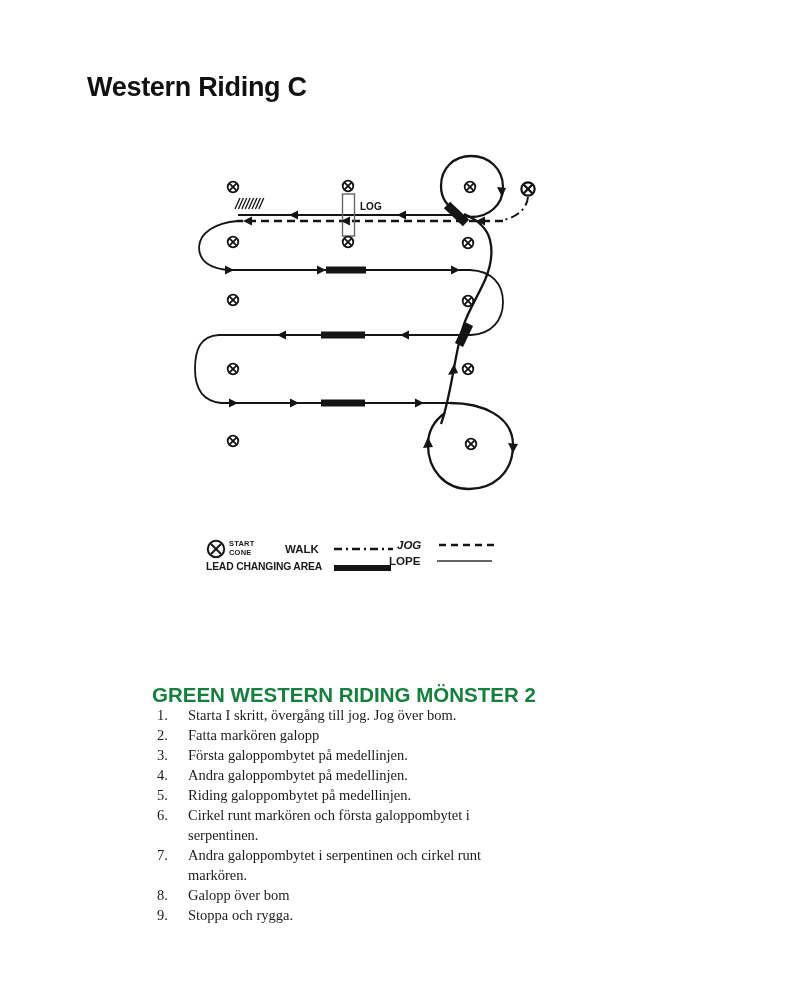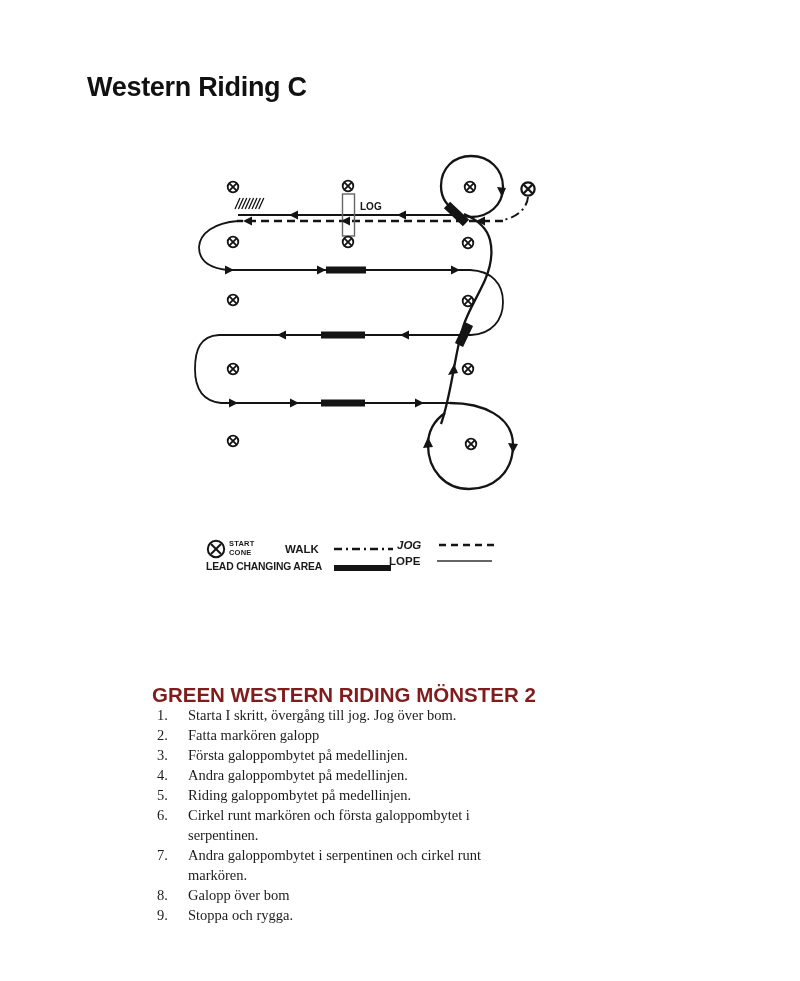--- a/index.html
+++ b/index.html
@@ -13,21 +13,21 @@
     color:#111;white-space:nowrap;
   }
   .legend-label{font-weight:bold;font-size:11.5px;color:#1a1a1a;white-space:nowrap;}
   .legend-label.condensed{transform:scaleX(0.9);transform-origin:left center;letter-spacing:-0.2px;}
   .startcone-label{
     font-weight:bold;font-size:7.5px;line-height:9px;color:#1a1a1a;
     white-space:pre-line;letter-spacing:0.2px;
   }
   .bar-sample{background:#141414;}
   .pattern-heading{
-    left:152px;top:683px;font-size:20.5px;font-weight:bold;color:#7f1d1d;
+    left:152px;top:683px;font-size:20.5px;font-weight:bold;color:#15803d;
     white-space:nowrap;letter-spacing:0px;
   }
   .steps{
     left:157px;top:705px;width:440px;
     font-family:"Liberation Serif",serif;font-size:14.5px;line-height:20px;color:#1c1c1c;
   }
   .step{display:flex;}
   .step-num{width:31px;flex:none;}
   .step-text{white-space:pre-line;width:400px;font-family:Liberation Serif, serif;}
   svg text{font-family:"Liberation Sans",sans-serif;}

